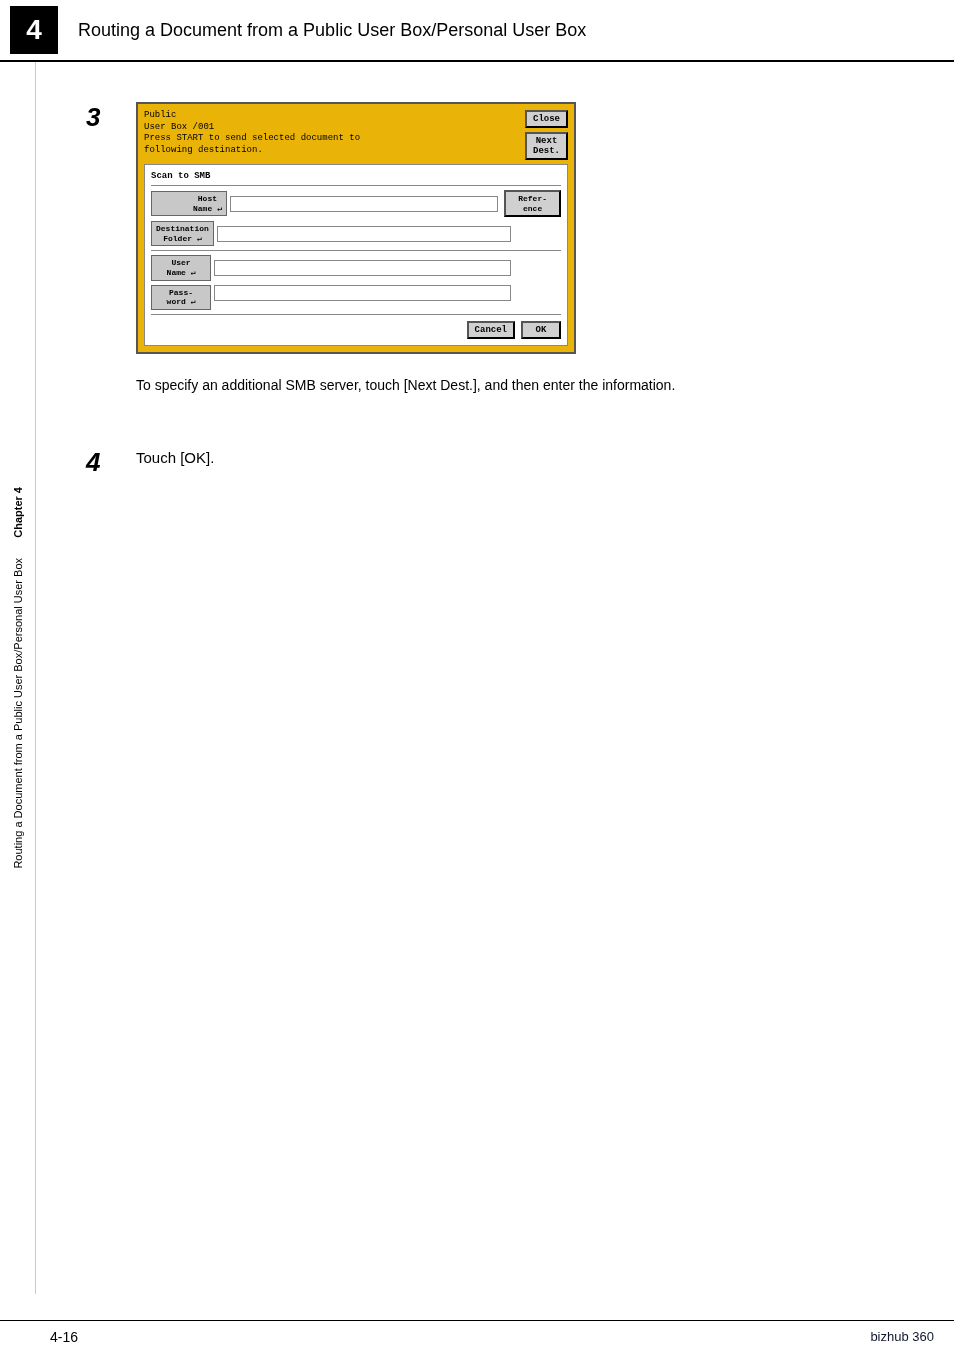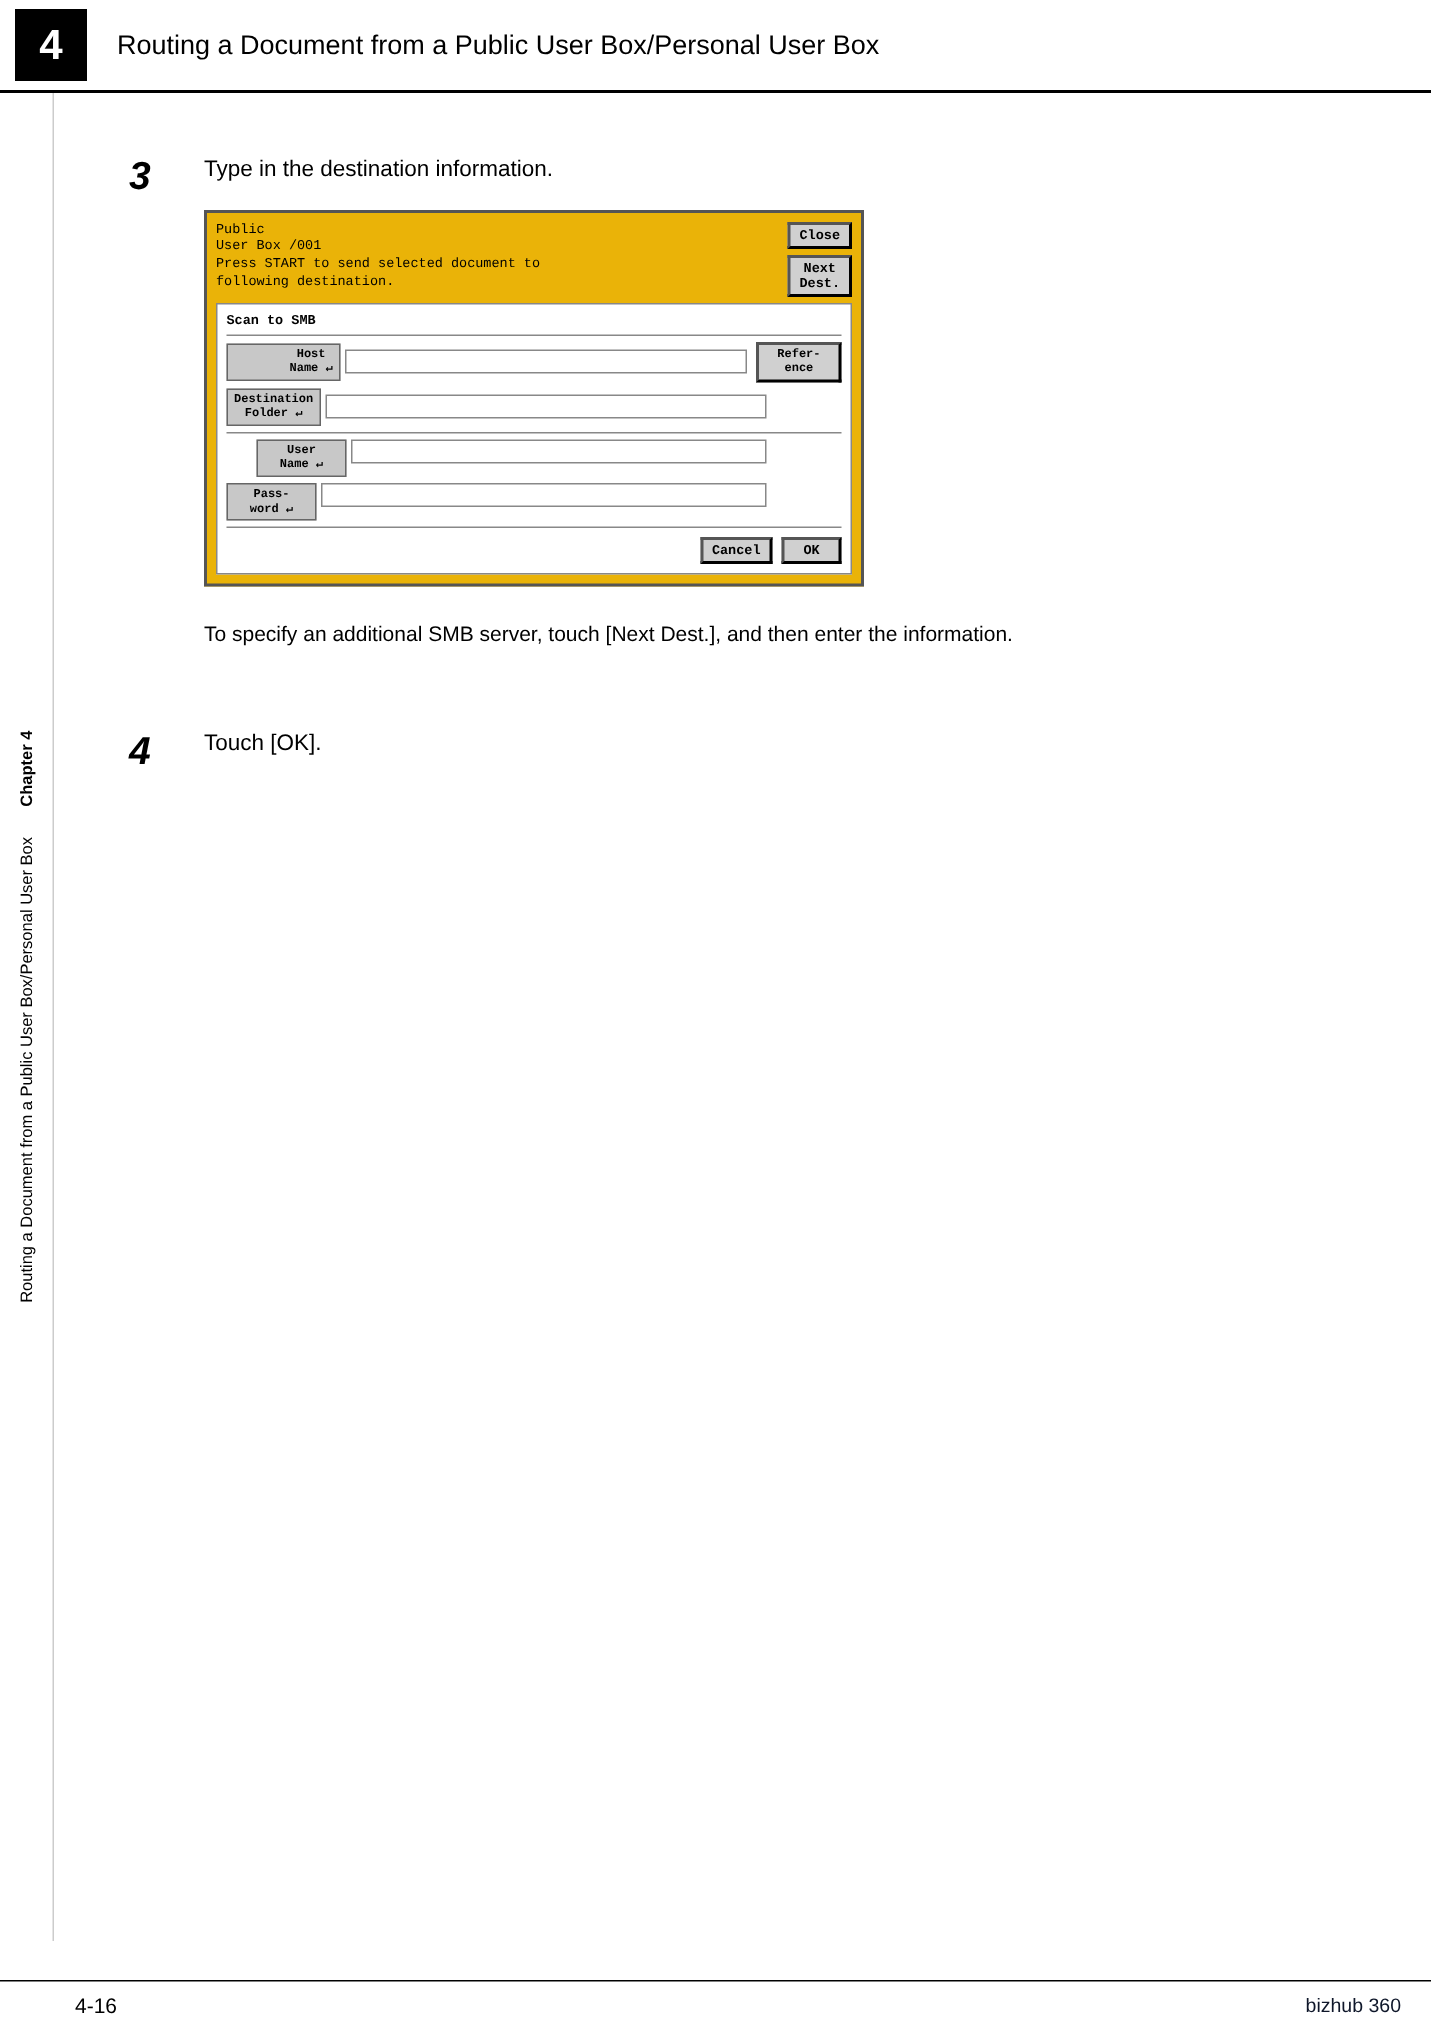--- a/index.html
+++ b/index.html
@@ -238,21 +238,20 @@
   <div class="left-sidebar">
     <div class="sidebar-chapter">Chapter 4</div>
     <div class="sidebar-title">Routing a Document from a Public User Box/Personal User Box</div>
   </div>
 
   <div class="content-area">
 
     <div class="step-item">
       <div class="step-number">3</div>
       <div class="step-content">
-        <div class="step-text">Type in the destination information.</div>
 
         <div class="screen-mockup">
           <div class="screen-top-bar">
             <div>
               <div class="screen-status">
                 <span>Public</span><br>
                 <span>User Box   /001</span><br>
                 <span>Press START to send selected document to</span><br>
                 <span>following destination.</span>
               </div>
@@ -283,21 +282,21 @@
                 <div class="screen-field-label" style="white-space:pre-line;">Destination
 Folder ↵</div>
                 <div class="screen-input"></div>
               </div>
               <div style="min-width:44px; margin-left:6px;"></div>
             </div>
 
             <hr class="screen-divider">
 
             <div class="screen-row">
-              <div style="flex:1; display:flex; align-items:flex-start;margin-left:20px;">
+              <div style="flex:1; display:flex; align-items:center;">
                 <div class="screen-field-label" style="white-space:pre-line;">User
 Name ↵</div>
                 <div class="screen-input"></div>
               </div>
               <div style="min-width:44px; margin-left:6px;"></div>
             </div>
 
             <div class="screen-row">
               <div style="flex:1; display:flex; align-items:flex-start;">
                 <div class="screen-field-label" style="white-space:pre-line;">Pass-

